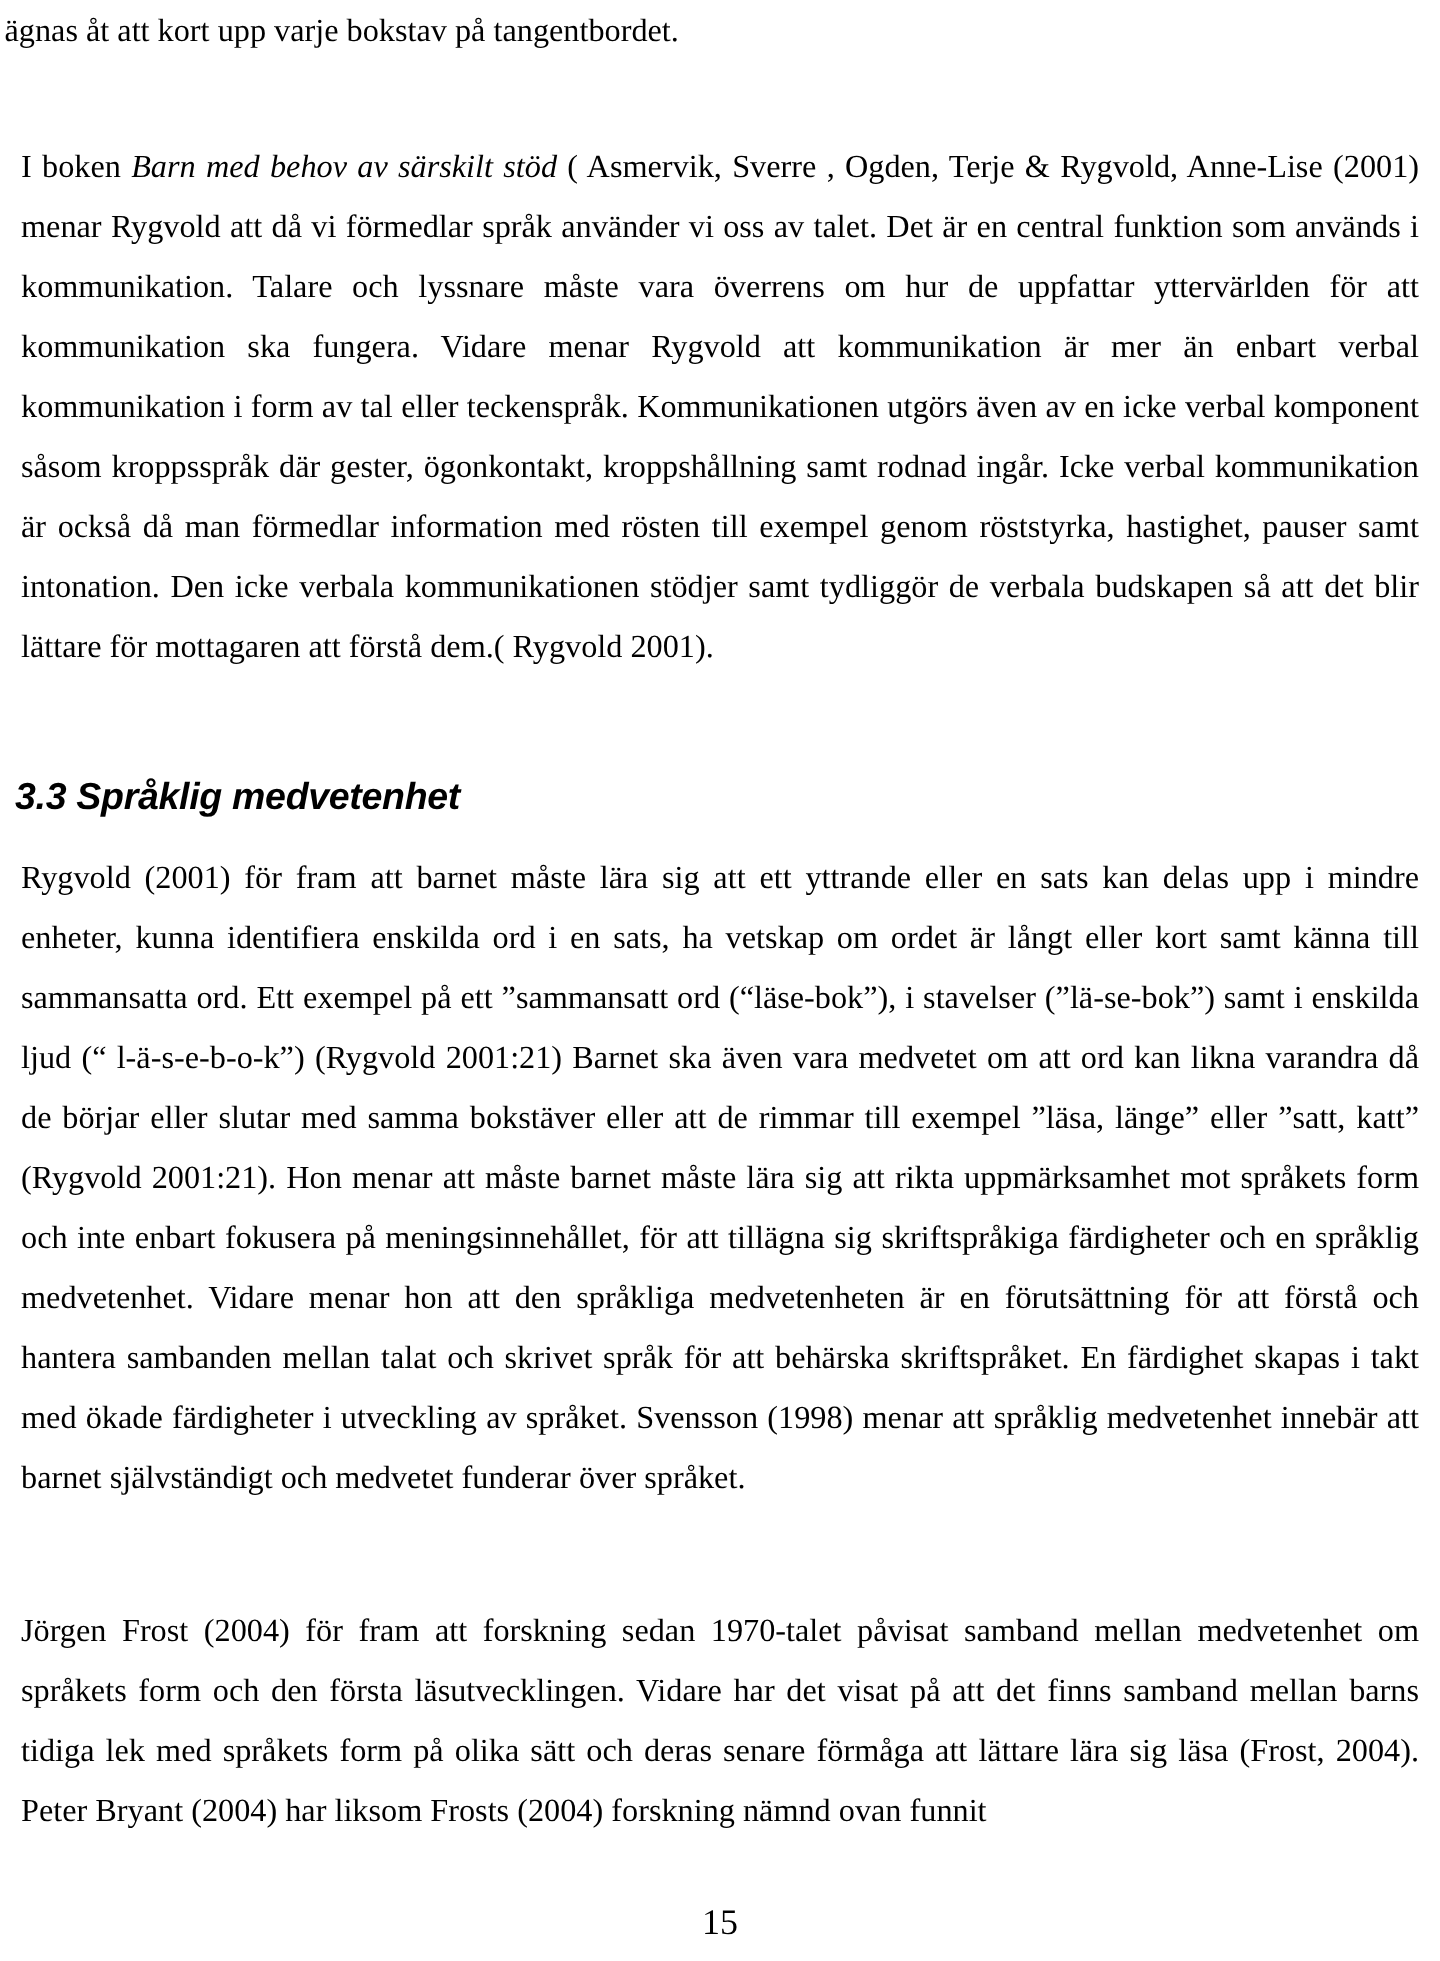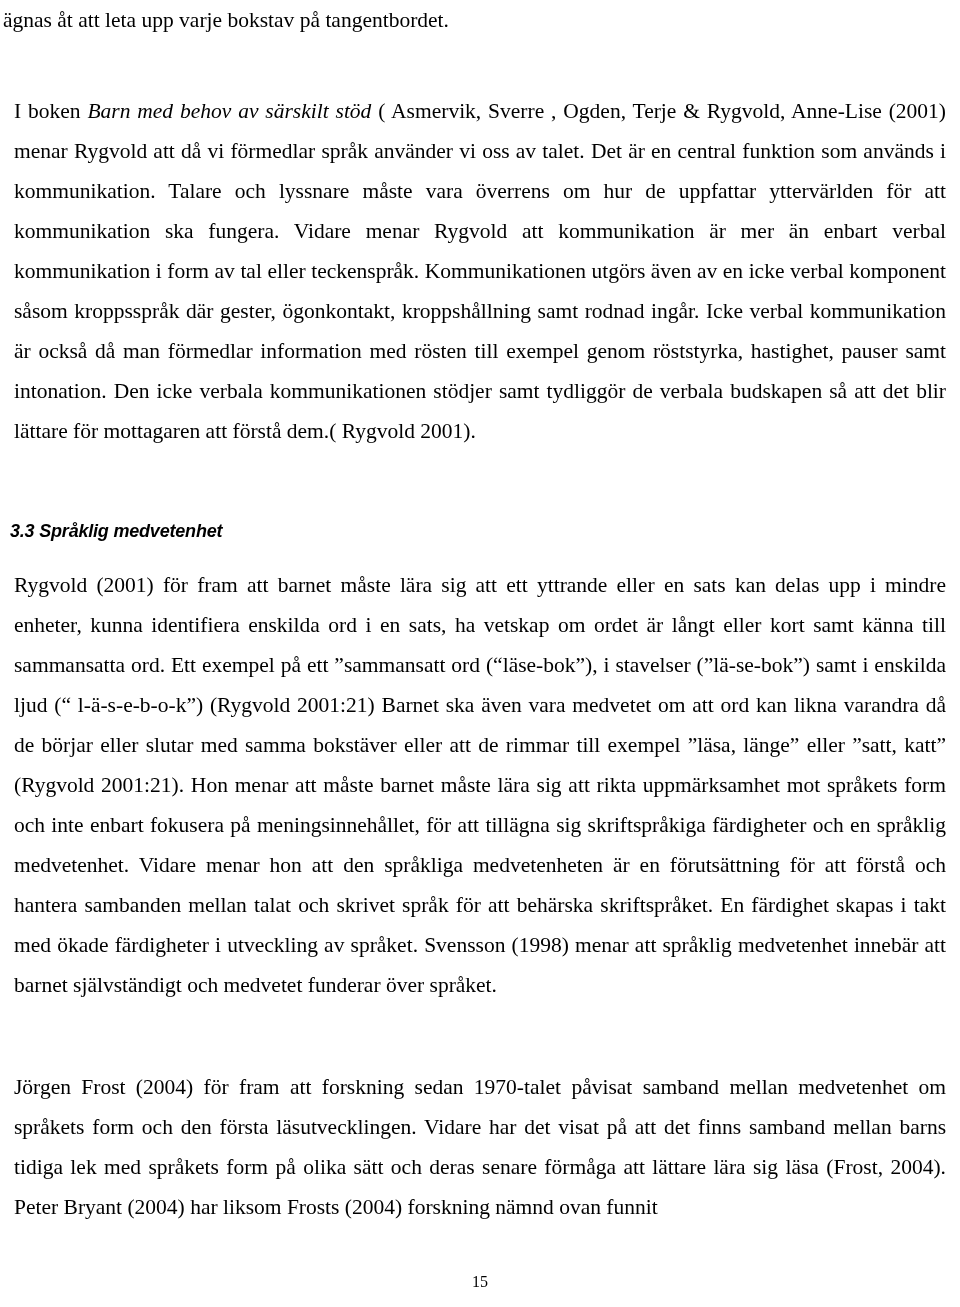--- a/index.html
+++ b/index.html
@@ -32,51 +32,51 @@
   }
   
   p.cont-line {
     text-align: left;
   }
   p.para {
     margin: 11px;
   }
   h2.section-heading {
     font-family: "Liberation Sans", "DejaVu Sans", sans-serif;
-    font-size: 18px;
+    font-size: 25px;
     font-style: italic;
     font-weight: bold;
     margin: 0;
     padding: 0 0 0 7px;
     line-height: 34px;
     letter-spacing: -0.2px;
   }
   .spacer-md { height: 40px; }
   .spacer-heading-before { height: 52px; }
   .spacer-heading-after { height: 6px; }
   .page-number {
     position: absolute;
     left: 0;
     right: 0;
     bottom: 12px;
     text-align: center;
-    font-size: 16px;
+    font-size: 24px;
     font-family: "Liberation Serif", "DejaVu Serif", serif;
     line-height: 26px;
   }
   em.title-italic {
     font-style: italic;
   }
 </style>
 </head>
 <body>
 
 <div class="page">
 
-  <p class="body-text cont-line">ägnas åt att leta upp varje bokstav på tangentbordet.</p>
+  <p class="body-text cont-line">ägnas åt att kort upp varje bokstav på tangentbordet.</p>
 
   <div class="spacer-md"></div>
 
   <p class="body-text para"><span>I boken </span><em class="title-italic">Barn med behov av särskilt stöd</em><span> ( Asmervik, Sverre , Ogden, Terje &amp; Rygvold, Anne-Lise (2001) menar Rygvold  att då vi förmedlar språk använder vi oss av talet. Det är en central funktion som används i kommunikation. Talare och lyssnare måste vara överrens om hur de uppfattar yttervärlden för att kommunikation ska fungera. Vidare menar Rygvold att kommunikation är mer än enbart verbal kommunikation i form av tal eller teckenspråk. Kommunikationen utgörs även av en icke verbal komponent såsom kroppsspråk där gester, ögonkontakt, kroppshållning samt rodnad ingår. Icke verbal kommunikation är också då man förmedlar information med rösten till exempel genom röststyrka, hastighet, pauser samt intonation. Den icke verbala kommunikationen stödjer samt tydliggör de verbala budskapen så att det blir lättare för mottagaren att förstå dem.( Rygvold  2001).</span></p>
 
   <div class="spacer-heading-before"></div>
 
   <h2 class="section-heading">3.3 Språklig medvetenhet</h2>
 
   <div class="spacer-heading-after"></div>

